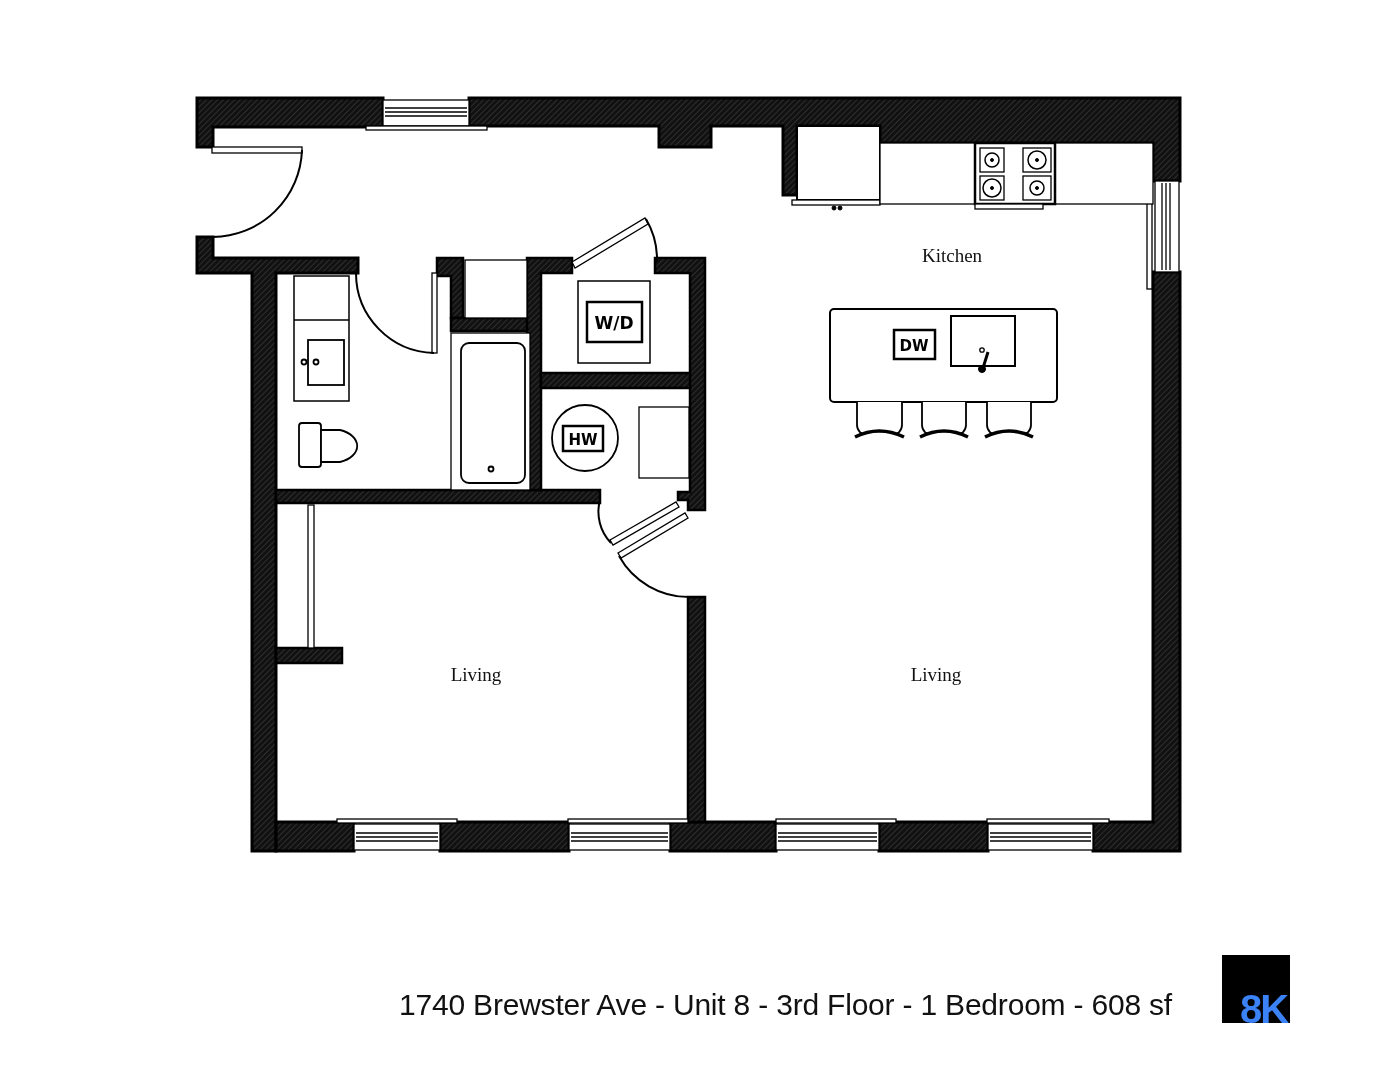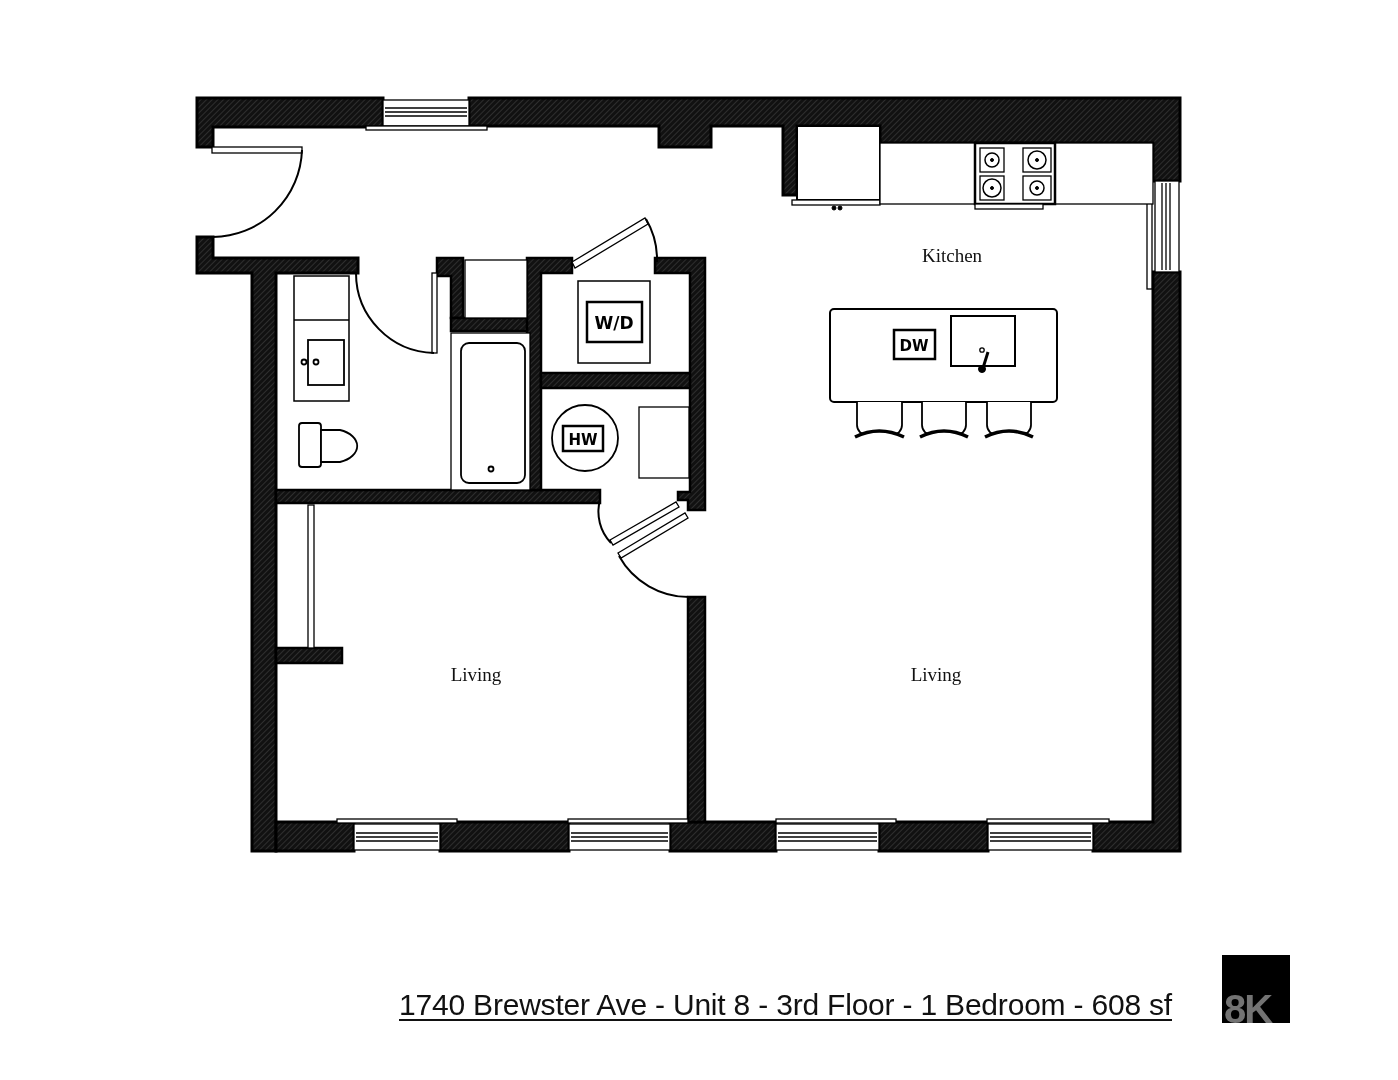--- a/index.html
+++ b/index.html
@@ -1,21 +1,21 @@
 <!DOCTYPE html>
 <html><head>
 <meta charset="utf-8">
 <style>
   html, body { margin: 0; padding: 0; background: #ffffff; }
   body { width: 1398px; height: 1080px; position: relative; overflow: hidden; font-family: "Liberation Sans", sans-serif; }
   #plan { position: absolute; left: 0; top: 0; width: 1398px; height: 1080px; }
   .room-label { position: absolute; font-family: Liberation Serif, serif; font-size: 19px; color: #111; transform: translateX(-50%); white-space: nowrap; }
-  .caption { position: absolute; left: 399px; top: 988px; font-family: "Liberation Sans", sans-serif; font-size: 30px; color: #111; text-decoration: underline; text-decoration-thickness: 2px; text-underline-offset: 4px; white-space: nowrap; letter-spacing: -0.2px; }
+  .caption { position: absolute; left: 399px; top: 988px; font-family: "Liberation Sans", sans-serif; font-size: 30px; color: #111; text-decoration-thickness: 2px; text-underline-offset: 4px; white-space: nowrap; letter-spacing: -0.2px; }
   .logo { position: absolute; left: 1222px; top: 955px; width: 68px; height: 68px; background: #000; }
-  .logo span { position: absolute; left: 2px; bottom: -6px; color: #737373; font-family: "Liberation Sans", sans-serif; font-weight: bold; font-size: 40px; letter-spacing: -2px; line-height: 1; }
+  .logo span { position: absolute; left: 18px; bottom: -6px; color: #3b82f6; font-family: "Liberation Sans", sans-serif; font-weight: bold; font-size: 40px; letter-spacing: -2px; line-height: 1; }
   .appl-text { font-family: "DejaVu Sans", sans-serif; font-weight: bold; }
 </style>
 </head>
 <body>
 
 <svg id="plan" viewBox="0 0 1398 1080" xmlns="http://www.w3.org/2000/svg">
   <defs>
     <pattern id="hatch" patternUnits="userSpaceOnUse" width="4" height="4" patternTransform="rotate(45)">
       <rect width="4" height="4" fill="#111"></rect>
       <line x1="0" y1="0" x2="0" y2="4" stroke="#4a4a4a" stroke-width="1"></line>

